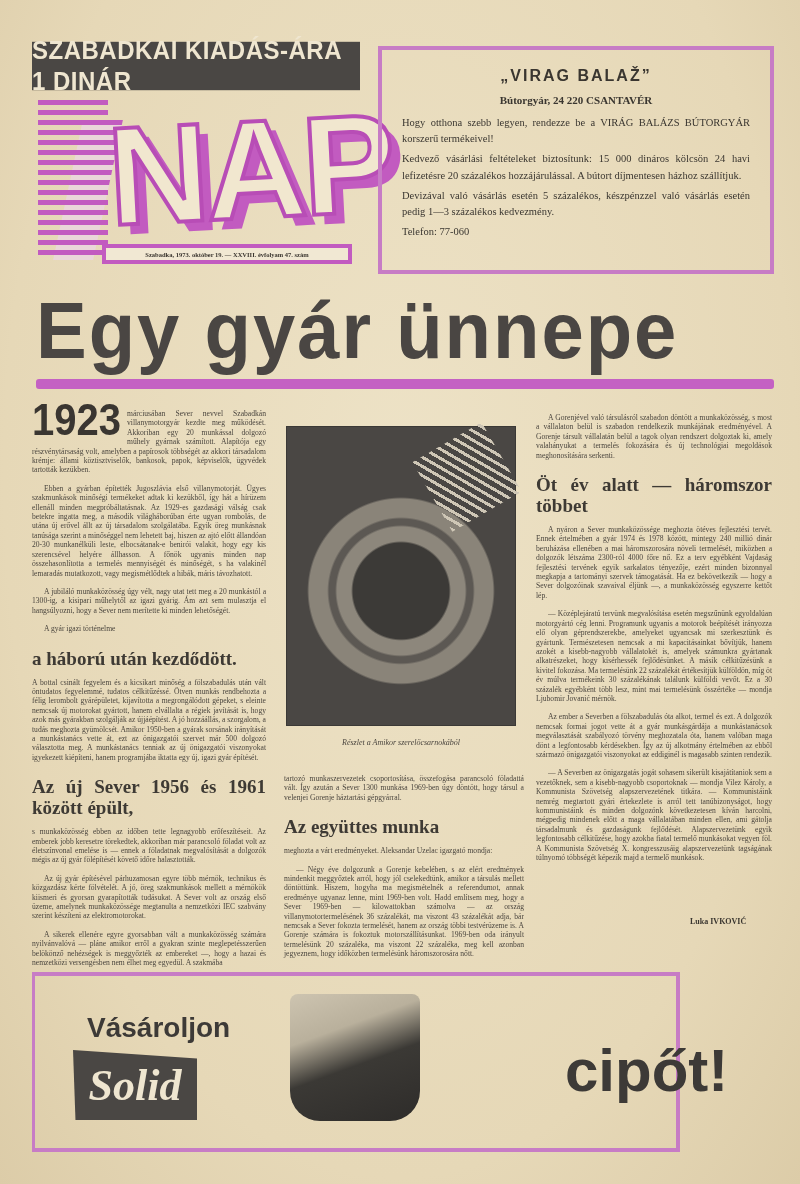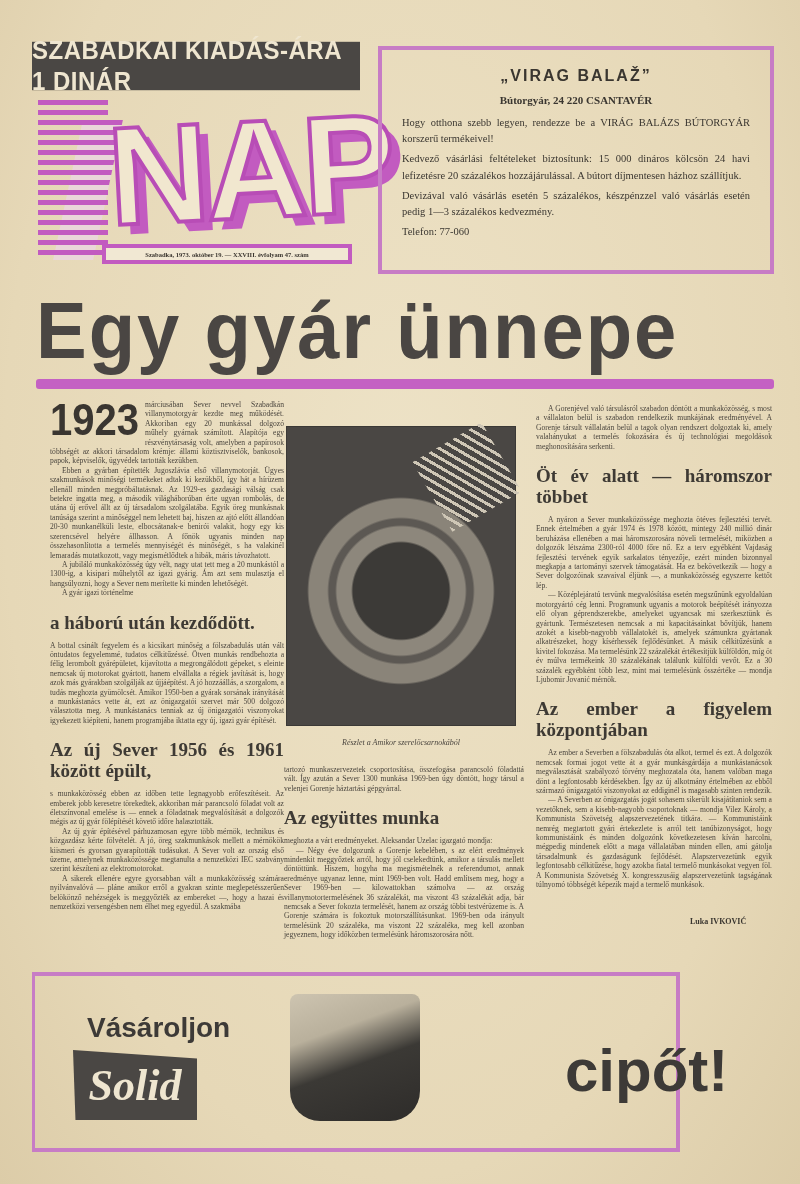--- a/index.html
+++ b/index.html
@@ -42,24 +42,24 @@
   .ad-virag p { text-align: justify; margin-bottom: 4px; }
 
   
   .headline { position: absolute; left: 36px; top: 286px; width: 740px;
     font-family: "Liberation Sans", sans-serif; font-weight: bold; font-size: 76px; line-height: 90px;
     color: #4a4643; letter-spacing: 2px; transform: scaleY(1.05); }
   .pink-rule { position: absolute; left: 36px; top: 379px; width: 738px; height: 10px; background: #c461c3; border-radius: 3px; }
 
   
   .col { position: absolute; font-size: 7.6px; line-height: 9.4px; text-align: justify; color: #4a453e; }
-  .col p { text-indent: 12px; margin-bottom: 0; }
+  .col p { text-indent: 12px; margin-bottom: 0; margin-top: 9px; }
   .col h2 { font-family: "Liberation Serif", serif; font-weight: bold; font-size: 19px; line-height: 21px;
     color: #3e3a34; text-indent: 0; margin: 14px 0 8px; }
-  .col1 { left: 50px; top: 400px; width: 234px; }
+  .col1 { left: 32px; top: 400px; width: 234px; }
   .col2 { left: 284px; top: 765px; width: 240px; }
   .col3 { left: 536px; top: 404px; width: 236px; }
   .drop { float: left; font-family: "Liberation Sans", sans-serif; font-weight: bold; font-size: 40px;
     line-height: 40px; margin: 0 6px 0 0; color: #3a3631; transform: scaleY(1.1); }
   .photo { position: absolute; left: 286px; top: 426px; width: 230px; height: 300px;
     background: radial-gradient(circle at 50% 55%, #3c3a37 0 24%, #8d877c 25% 32%, #5c5853 33% 36%, #8a8479 37% 46%, #4a4744 47% 100%);
     border: 1px solid #3b3936; }
   .photo::before { content: ""; position: absolute; left: 140px; top: 10px; width: 80px; height: 80px;
     background: repeating-linear-gradient(60deg, #cfc7b6 0 3px, transparent 3px 8px); transform: rotate(-30deg); }
   .caption { position: absolute; left: 286px; top: 738px; width: 230px; text-align: center;
@@ -128,21 +128,20 @@
     <h2>Az együttes munka</h2>
     <p style="text-indent:0">meghozta a várt eredményeket. Aleksandar Uzelac igazgató mondja:</p>
     <p>— Négy éve dolgozunk a Gorenje kebelében, s az elért eredmények mindenkit meggyőztek arról, hogy jól cselekedtünk, amikor a társulás mellett döntöttünk. Hiszem, hogyha ma megismételnék a referendumot, annak eredménye ugyanaz lenne, mint 1969-ben volt. Hadd említsem meg, hogy a Sever 1969-ben — kilowattokban számolva — az ország villanymotortermelésének 36 százalékát, ma viszont 43 százalékát adja, bár nemcsak a Sever fokozta termelését, hanem az ország többi testvérüzeme is. A Gorenje számára is fokoztuk motorszállításunkat. 1969-ben oda irányult termelésünk 20 százaléka, ma viszont 22 százaléka, meg kell azonban jegyeznem, hogy időközben termelésünk háromszorosára nőtt.</p>
   </div>
 
   <div class="col col3">
     <p>A Gorenjével való társulásról szabadon döntött a munkaközösség, s most a vállalaton belül is szabadon rendelkezik munkájának eredményével. A Gorenje társult vállalatán belül a tagok olyan rendszert dolgoztak ki, amely valahányukat a termelés fokozására és új technológiai megoldások meghonosítására serkenti.</p>
     <h2>Öt év alatt — háromszor többet</h2>
     <p>A nyáron a Sever munkaközössége meghozta ötéves fejlesztési tervét. Ennek értelmében a gyár 1974 és 1978 között, mintegy 240 millió dinár beruházása ellenében a mai háromszorosára növeli termelését, miközben a dolgozók létszáma 2300-ról 4000 főre nő. Ez a terv egyébként Vajdaság fejlesztési tervének egyik sarkalatos tényezője, ezért minden bizonnyal megkapja a tartományi szervek támogatását. Ha ez bekövetkezik — hogy a Sever dolgozóinak szavaival éljünk —, a munkaközösség egyszerre kettőt lép.</p>
     <p>— Középlejáratú tervünk megvalósítása esetén megszűnünk egyoldalúan motorgyártó cég lenni. Programunk ugyanis a motorok beépítését irányozza elő olyan géprendszerekbe, amelyeket ugyancsak mi szerkesztünk és gyártunk. Természetesen nemcsak a mi kapacitásainkat bővítjük, hanem azokét a kisebb-nagyobb vállalatokét is, amelyek számunkra gyártanak alkatrészeket, hogy kísérhessék fejlődésünket. A másik célkitűzésünk a kivitel fokozása. Ma termelésünk 22 százalékát értékesítjük külföldön, míg öt év múlva termékeink 30 százalékának találunk külföldi vevőt. Ez a 30 százalék egyébként több lesz, mint mai termelésünk összértéke — mondja Ljubomir Jovanić mérnök.</p>
-    <h2>Az ember a figyelem központjában</h2>
     <p>Az ember a Severben a fölszabadulás óta alkot, termel és ezt. A dolgozók nemcsak formai jogot vette át a gyár munkásgárdája a munkástanácsok megválasztását szabályozó törvény meghozatala óta, hanem valóban maga dönt a legfontosabb kérdésekben. Így az új alkotmány értelmében az ebből származó önigazgatói viszonyokat az eddiginél is magasabb szinten rendezik.</p>
     <p>— A Severben az önigazgatás jogát sohasem sikerült kisajátítaniok sem a vezetőknek, sem a kisebb-nagyobb csoportoknak — mondja Vilez Károly, a Kommunista Szövetség alapszervezetének titkára. — Kommunistáink nemrég megtartott gyári értekezlete is arról tett tanúbizonyságot, hogy kommunistáink és minden dolgozónk következetesen kíván harcolni, mégpedig mindenek előtt a maga vállalatában minden ellen, ami gátolja társadalmunk és gazdaságunk fejlődését. Alapszervezetünk egyik legfontosabb célkitűzése, hogy azokba fiatal termelő munkásokat vegyen föl. A Kommunista Szövetség X. kongresszusáig alapszervezetünk tagságának túlnyomó többségét képezik majd a termelő munkások.</p>
   </div>
   <div class="byline">Luka IVKOVIĆ</div>
 
   <div class="ad-solid">
     <div class="buy">Vásároljon</div>
     <div class="solid-badge">Solid</div>
     <div class="shoe"></div>
     <div class="cta">cipőt!</div>

